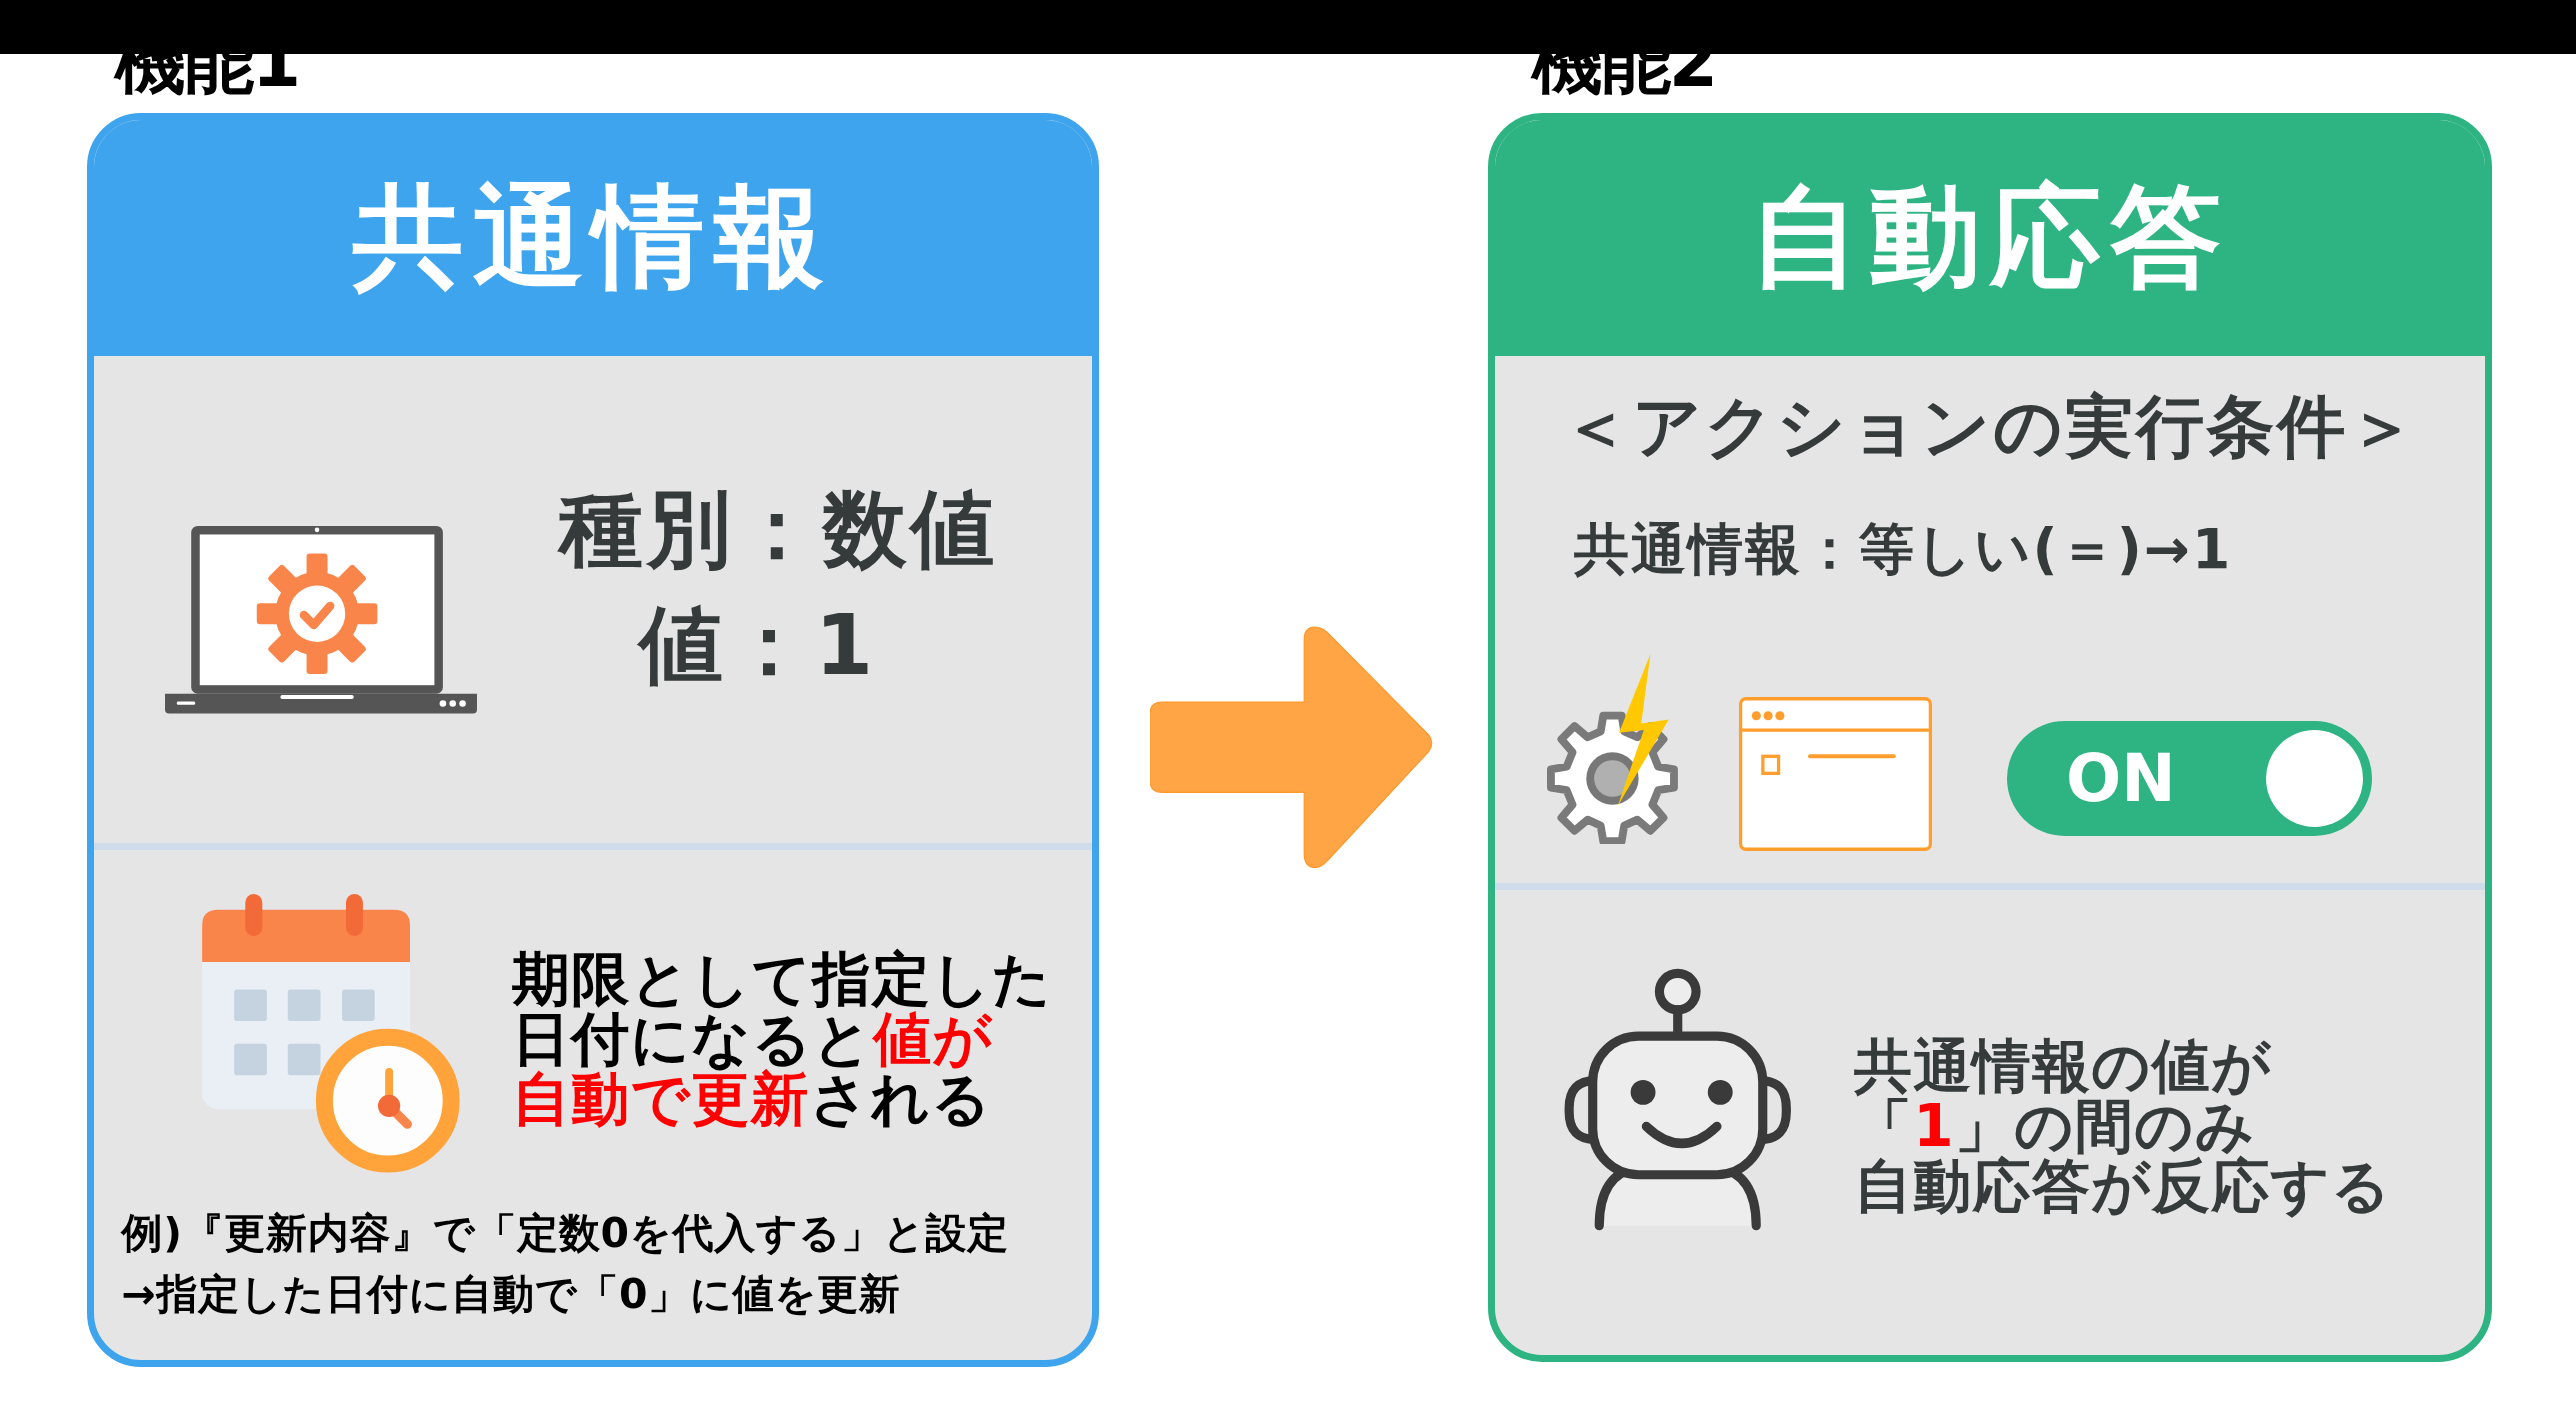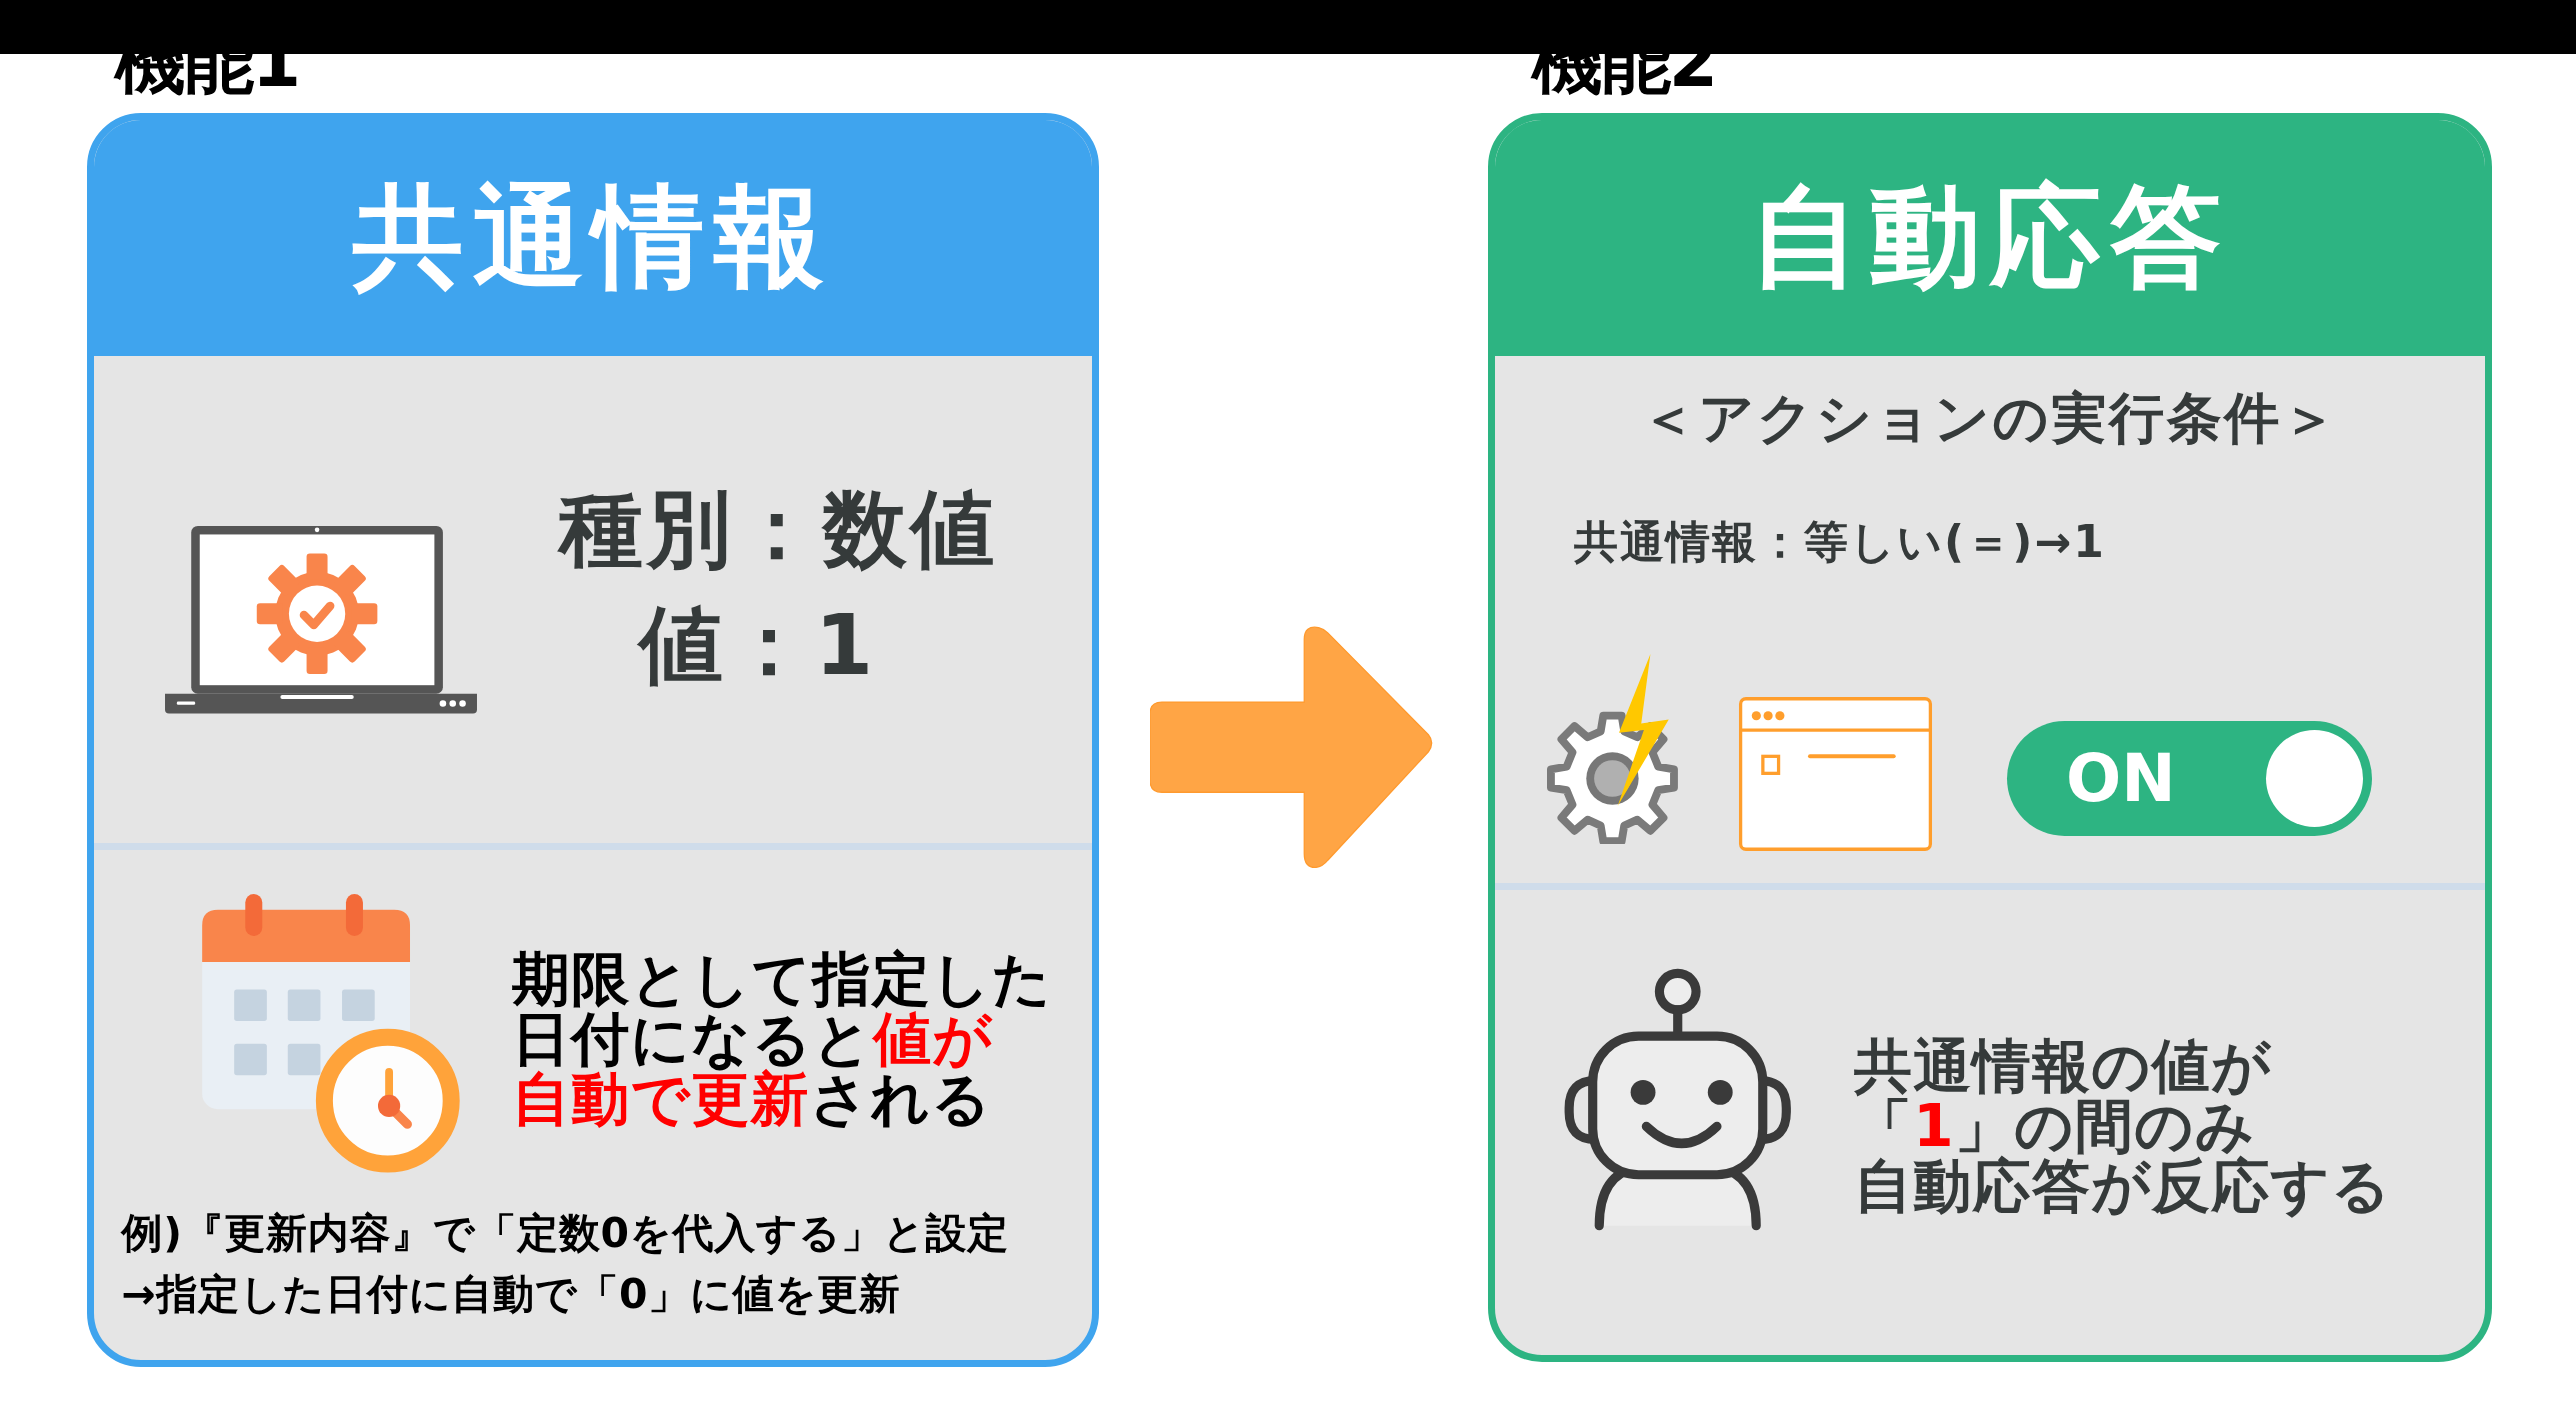--- a/index.html
+++ b/index.html
@@ -113,22 +113,22 @@
 
 <svg class="abs" style="left:1150px; top:625px;" width="285" height="245" viewBox="0 0 436 375">
   <path d="M18 118 H236 V22 Q236 0 258 4 Q266 6 272 12 L426 168 Q436 180 426 194 L272 360 Q264 370 254 371 Q236 372 236 350 V256 H18 Q0 256 0 238 V136 Q0 118 18 118 Z" fill="#FFA545" stroke="#FF9A2E" stroke-width="2"></path>
 </svg>
 
 <div class="abs card card-green">
   <div class="card-header">
     <span>自動応答</span>
   </div>
 
-  <div class="abs dark-text" style="left:0; right:0; top:262px; text-align:center; font-size:55px; letter-spacing:2.6px;">＜アクションの実行条件＞</div>
-  <div class="abs dark-text" style="left:79px; top:393px; font-size:44px; letter-spacing:2px;text-align:right;">共通情報：等しい(＝)→1</div>
+  <div class="abs dark-text" style="left:0; right:0; top:262px; text-align:center; font-size:68px; letter-spacing:2.6px;">＜アクションの実行条件＞</div>
+  <div class="abs dark-text" style="left:79px; top:393px; font-size:55px; letter-spacing:2px;text-align:right;">共通情報：等しい(＝)→1</div>
 
   <svg class="abs" style="left:52px; top:534px;" width="144" height="190" viewBox="0 0 220 290">
     <g transform="translate(100,190)">
       <g fill="#ffffff" stroke="#7a7a7a" stroke-width="12" stroke-linejoin="round">
         <path d="M-14 -96 H14 L18 -72 L38 -63 L58 -80 L78 -60 L61 -40 L70 -18 L94 -14 V14 L70 18 L61 40 L78 60 L58 80 L38 63 L18 72 L14 96 H-14 L-18 72 L-38 63 L-58 80 L-78 60 L-61 40 L-70 18 L-94 14 V-14 L-70 -18 L-61 -40 L-78 -60 L-58 -80 L-38 -63 L-18 -72 Z"></path>
       </g>
       <circle r="40" fill="#777777"></circle>
       <circle r="28" fill="#b0b0b0"></circle>
     </g>
     <path d="M158 0 L110 120 L148 116 L108 232 L186 100 L144 106 Z" fill="#FFC800"></path>

